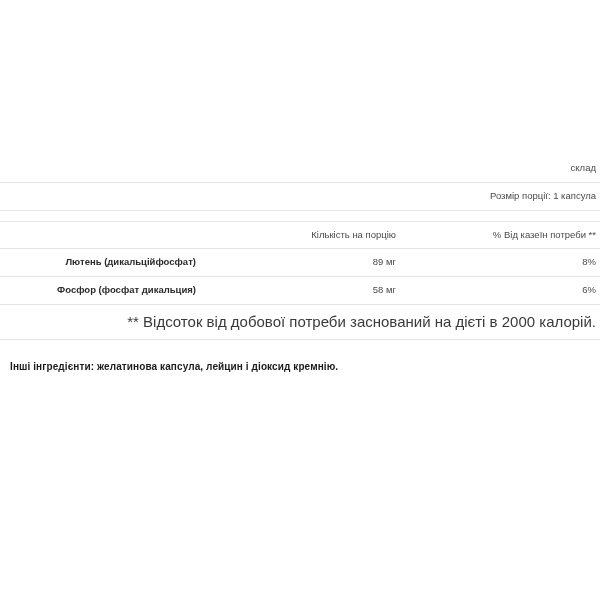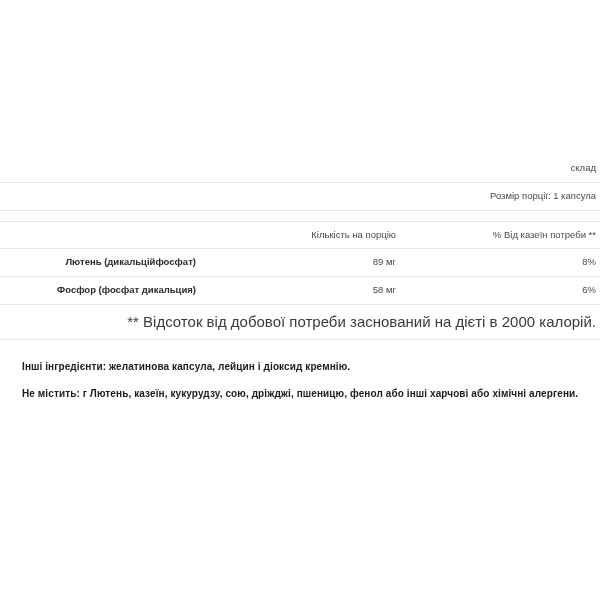--- a/index.html
+++ b/index.html
@@ -81,21 +81,21 @@
     position: absolute;
     top: 360px;
     left: 10px;
     width: 580px;
     font-size: 10px;
     line-height: 1.45;
     color: #1c1c1c;
     font-weight: bold;
   }
   .notes p {
-    margin: 0 0 12px 12px;
+    margin: 0 0 12px 0;
     font-weight: bold;
     letter-spacing: 0.1px;
   }
   .notes p:last-child { margin-bottom: 0; }
 </style>
 </head>
 <body>
 
 <div class="page">
 
@@ -134,16 +134,15 @@
       </tr>
 
       <tr class="footnote">
         <td class="col-name" colspan="3">** Відсоток від добової потреби заснований на дієті в 2000 калорій.</td>
       </tr>
     </tbody>
   </table>
 
   <div class="notes">
     <p>Інші інгредієнти: желатинова капсула, лейцин і діоксид кремнію.</p>
-    <p>Не містить: г Лютень, казеїн, кукурудзу, сою, дріжджі, пшеницю, фенол або інші харчові або хімічні алергени.</p>
   </div>
 
 </div>
 
 </body></html>

